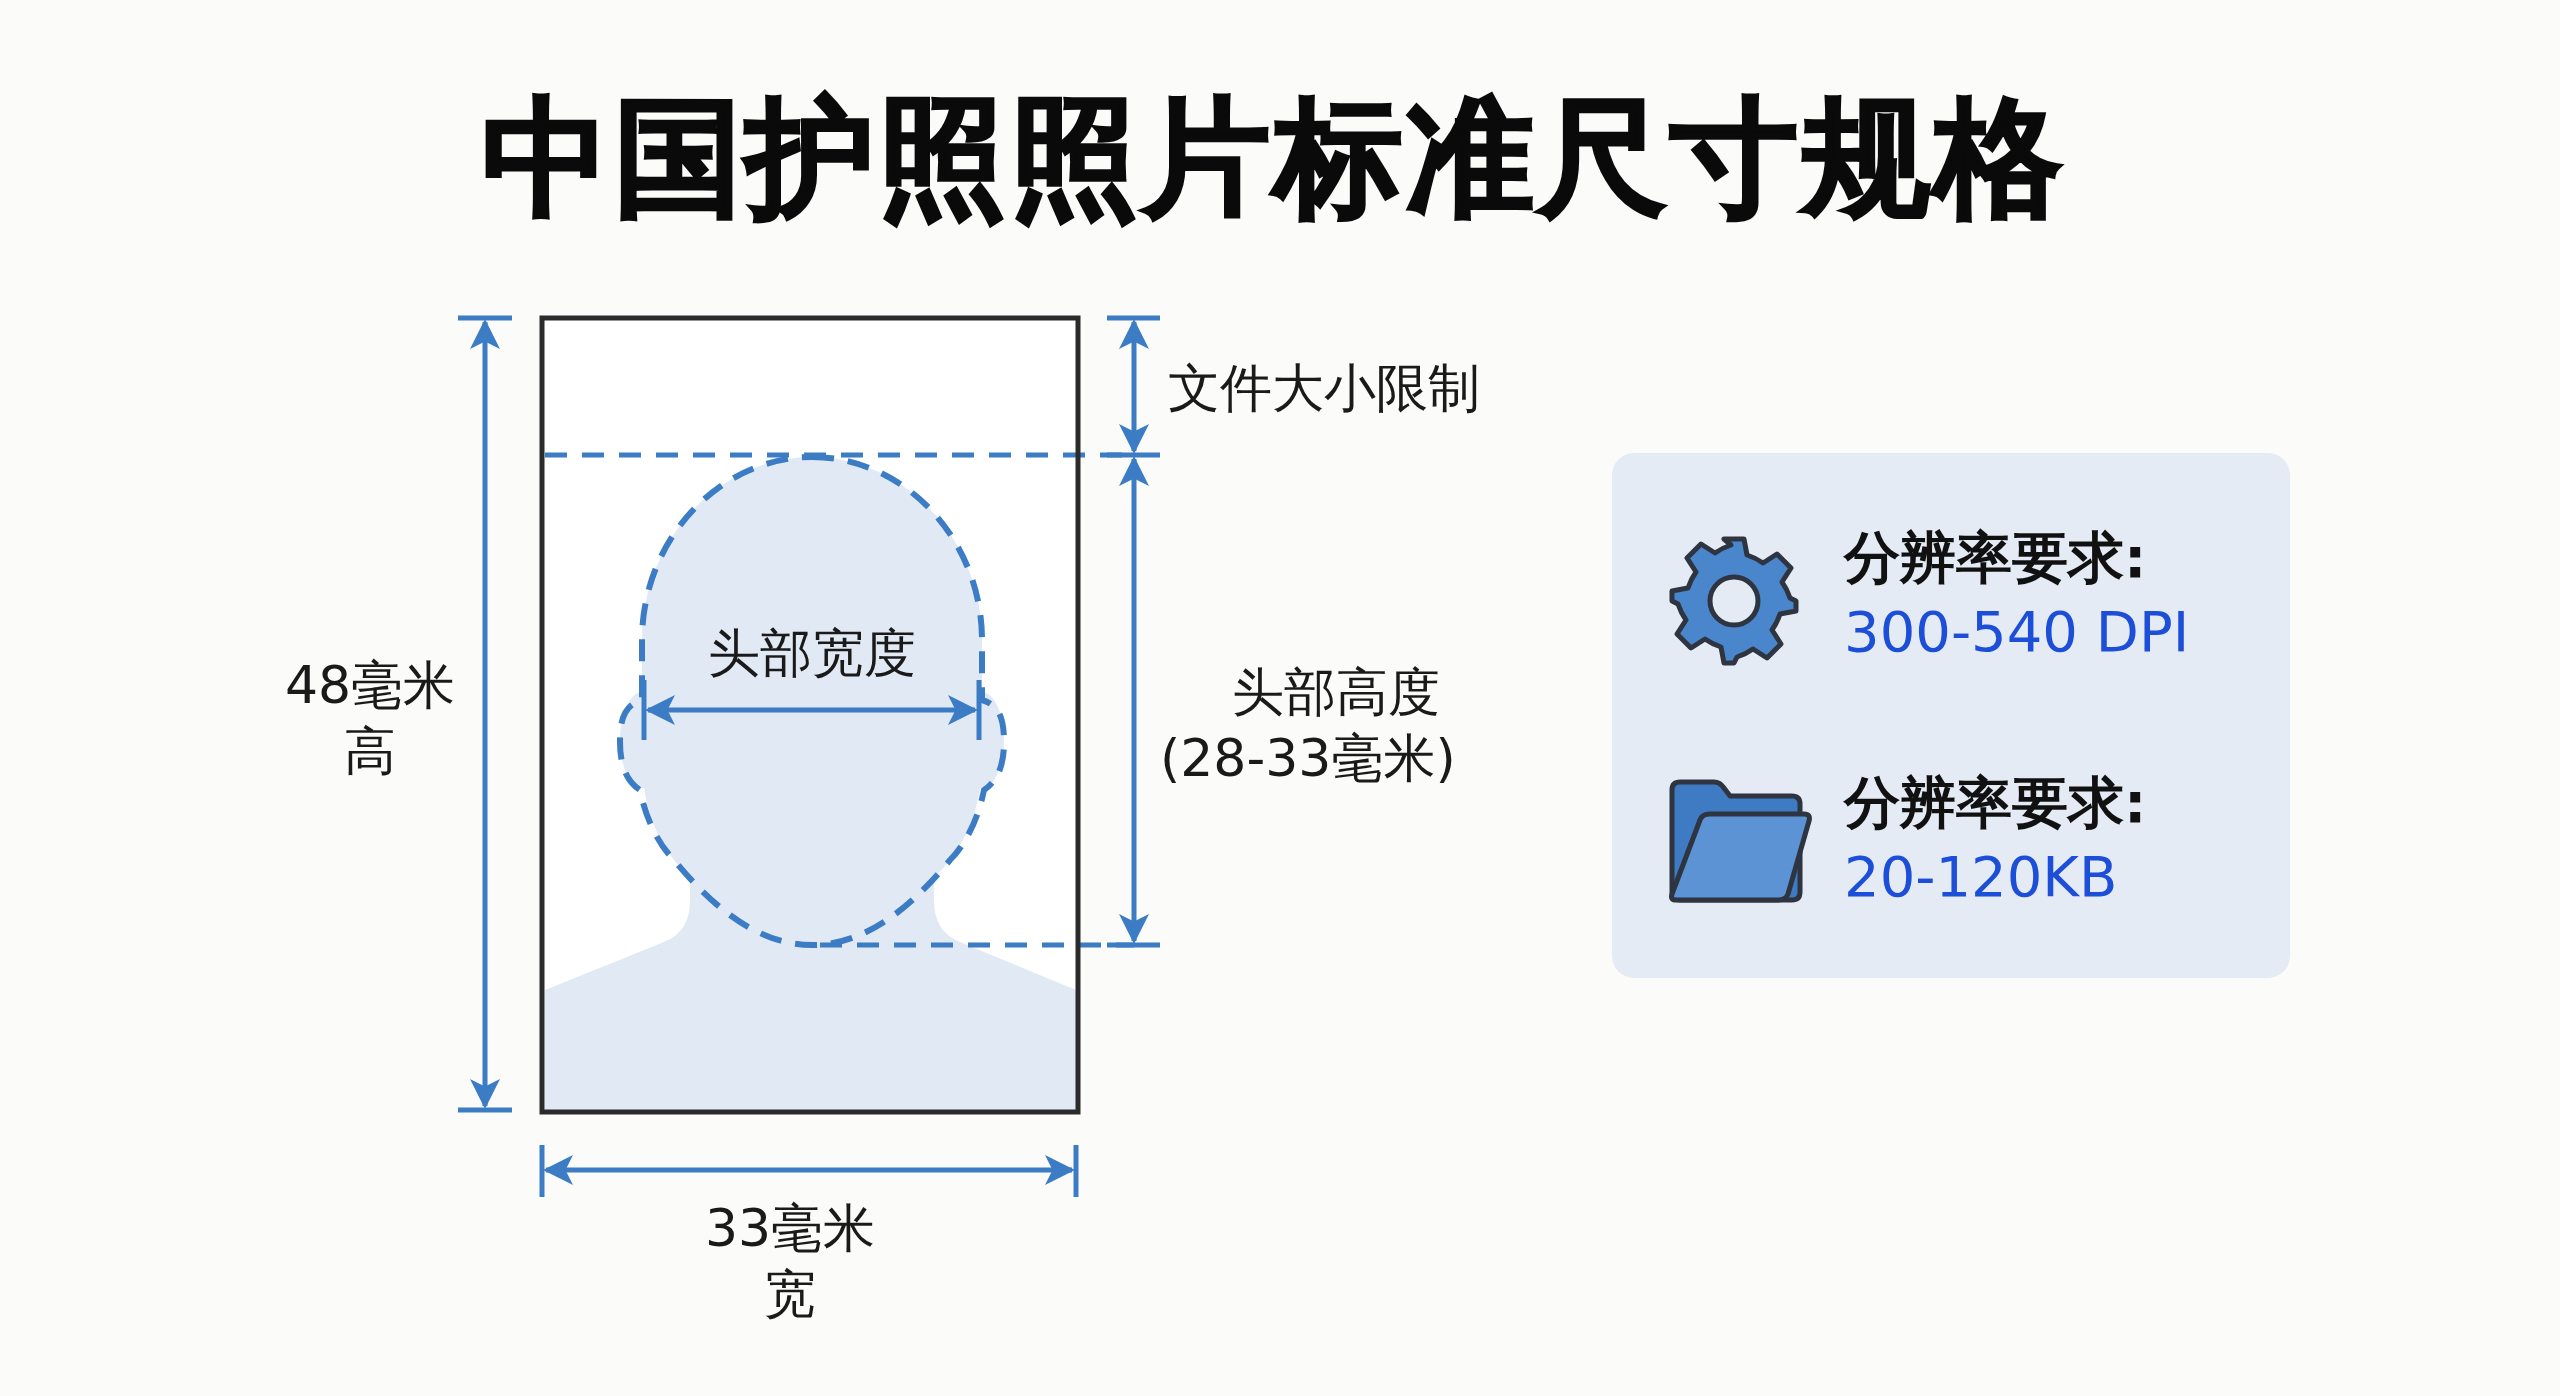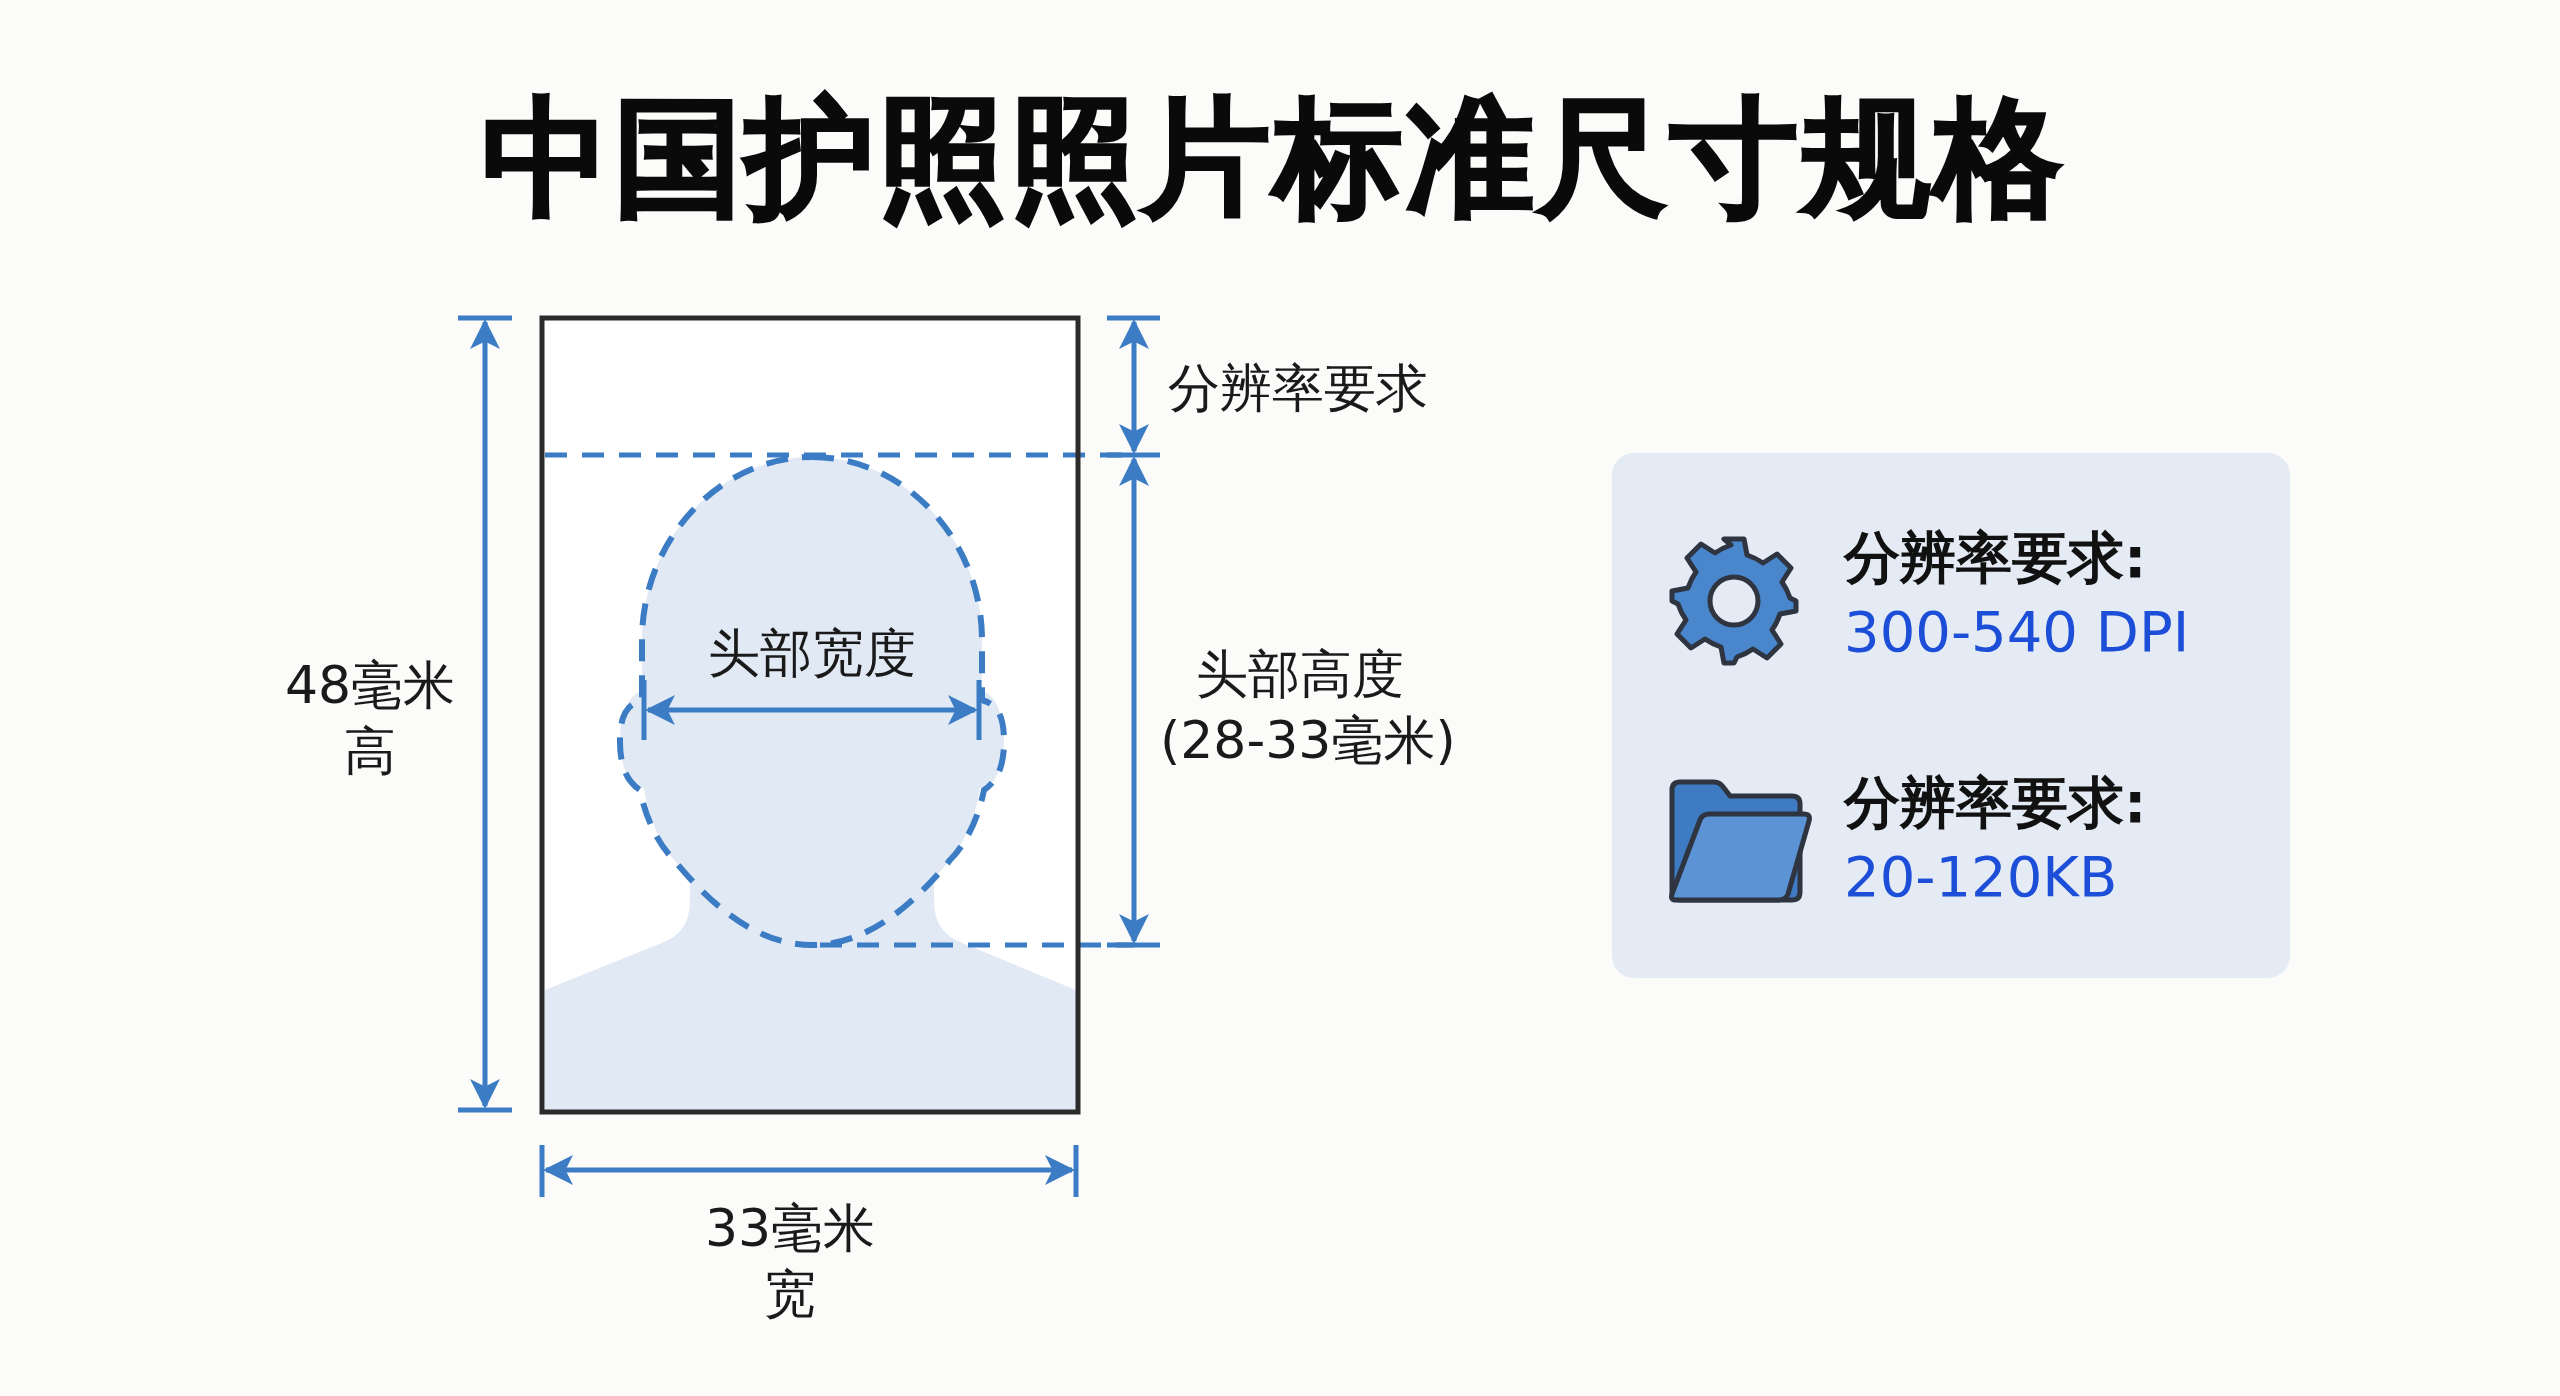--- a/index.html
+++ b/index.html
@@ -109,23 +109,23 @@
   <div class="label center" style="left:270px; top:652px; width:200px;">
     <div>48毫米</div>
     <div>高</div>
   </div>
 
   <div class="label center" style="left:640px; top:1195px; width:300px;">
     <div>33毫米</div>
     <div>宽</div>
   </div>
 
-  <div class="label" style="left:1168px; top:355px;">分辨率要求</div>
+  <div class="label" style="left:1168px; top:355px;">文件大小限制</div>
 
-  <div class="label center" style="left:1160px; top:641px; width:280px;">
+  <div class="label center" style="left:1160px; top:659px; width:280px;text-align:right;">
     <div>头部高度</div>
     <div>(28-33毫米)</div>
   </div>
 
   <div class="label center" style="left:662px; top:620px; width:300px;">头部宽度</div>
 
   <div class="card">
     <div class="card-row" style="top:70px;">
       <svg class="card-icon" style="top:8px;" width="140" height="140" viewBox="0 0 140 140">
         <path d="M60,8 L80,8 L83,24 Q92,27 99,32 L113,23 L127,37 L118,51 Q123,58 126,67 L132,70 L132,70 L132,80 L116,83 Q113,92 108,99 L117,113 L103,127 L89,118 Q82,123 73,126 L70,132 L60,132 L57,116 Q48,113 41,108 L27,117 L13,103 L22,89 Q17,82 14,73 L8,70 L8,60 L24,57 Q27,48 32,41 L23,27 L37,13 L51,22 Q58,17 67,14 Z" fill="#4a86cc" stroke="#2e3540" stroke-width="5" stroke-linejoin="round" transform="translate(0,0)"></path>

